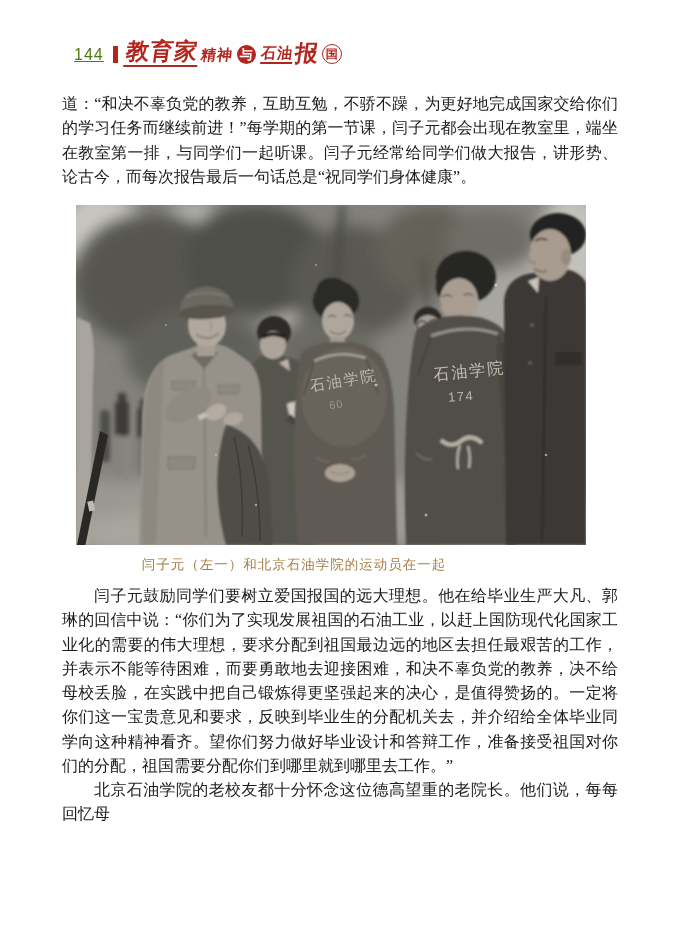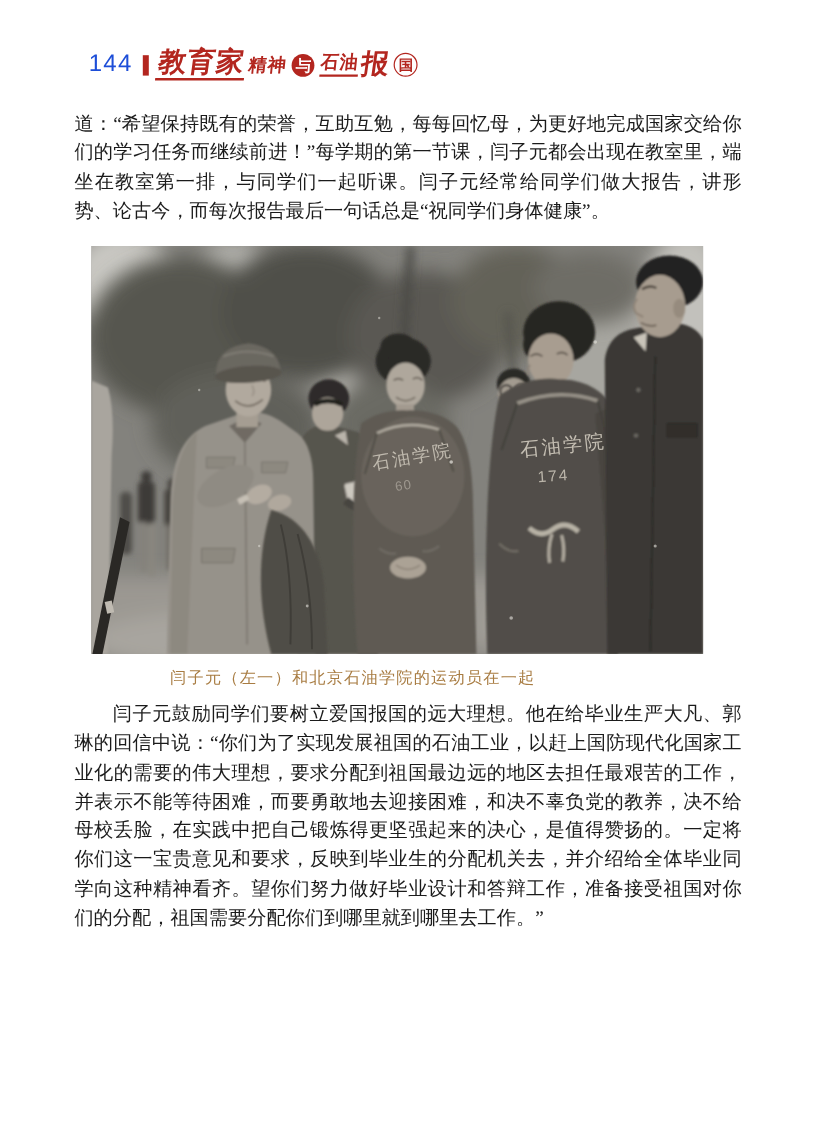--- a/index.html
+++ b/index.html
@@ -1,22 +1,22 @@
 <!DOCTYPE html>
 <html><head>
 <meta charset="utf-8">
 <style>
   html,body{margin:0;padding:0;background:#ffffff;}
   .page{position:relative;width:680px;height:945px;background:#ffffff;overflow:hidden;
         font-family:"Liberation Serif","DejaVu Serif",serif;color:#1b1b1b;}
 
   
   .header{position:absolute;left:74px;top:37px;height:30px;display:flex;align-items:flex-end;}
-  .page-num{font-family:"Liberation Sans","DejaVu Sans",sans-serif;font-size:20px;color:#1d4ed8;
-            letter-spacing:1px;line-height:1;margin-bottom:4px;}
+  .page-num{font-family:"Liberation Sans","DejaVu Sans",sans-serif;font-size:16px;color:#4d7c0f;
+            letter-spacing:1px;line-height:1;margin-bottom:4px;text-decoration:underline;}
   .red-bar{width:5px;height:17px;background:#b3261f;margin:0 7px 4px 9px;}
   .book-title{display:flex;align-items:flex-end;color:#b3261f;font-weight:700;line-height:1;}
   .seg-lg{font-size:23px;transform:skewX(-8deg);border-bottom:2px solid #b3261f;
           padding:0 1px 2px 1px;margin-bottom:0px;letter-spacing:1px;}
   .seg-lg.no-ul{border-bottom:none;padding-bottom:2px;}
   .seg-sm{font-size:15px;margin:0 1px 4px 2px;letter-spacing:1px;transform:skewX(-6deg);}
   .circle-char{width:19px;height:19px;border-radius:50%;background:#b3261f;color:#ffffff;
                font-size:13px;display:flex;align-items:center;justify-content:center;
                margin:0 3px 3px 3px;font-weight:700;}
   .circle-outline{width:18px;height:18px;border-radius:50%;border:1.5px solid #b3261f;
@@ -51,21 +51,21 @@
       <span class="seg-lg">教育家</span>
       <span class="seg-sm">精神</span>
       <span class="circle-char">与</span>
       <span class="seg-sm" style="border-bottom:2px solid #b3261f;padding-bottom:1px;margin-bottom:3px;">石油</span>
       <span class="seg-lg no-ul">报</span>
       <span class="circle-outline">国</span>
     </span>
   </div>
 
   <div class="body-block blk1">
-    <p>道：“希望保持既有的荣誉，互助互勉，每每回忆母，为更好地完成国家交给你们的学习任务而继续前进！”每学期的第一节课，闫子元都会出现在教室里，端坐在教室第一排，与同学们一起听课。闫子元经常给同学们做大报告，讲形势、论古今，而每次报告最后一句话总是“祝同学们身体健康”。</p>
+    <p>道：“和决不辜负党的教养，互助互勉，不骄不躁，为更好地完成国家交给你们的学习任务而继续前进！”每学期的第一节课，闫子元都会出现在教室里，端坐在教室第一排，与同学们一起听课。闫子元经常给同学们做大报告，讲形势、论古今，而每次报告最后一句话总是“祝同学们身体健康”。</p>
   </div>
 
   <div class="photo">
     <svg width="510" height="340" viewBox="0 0 510 340" xmlns="http://www.w3.org/2000/svg">
       <defs>
         <filter id="b8" x="-40%" y="-40%" width="180%" height="180%">
             <feGaussianBlur stdDeviation="8"></feGaussianBlur>
           </filter>
         <filter id="b4" x="-40%" y="-40%" width="180%" height="180%">
             <feGaussianBlur stdDeviation="4"></feGaussianBlur>
@@ -243,15 +243,16 @@
           <circle cx="140" cy="250" r="1" opacity="0.5"></circle>
         </g>
       </g>
     </svg>
   </div>
 
   <div class="caption">闫子元（左一）和北京石油学院的运动员在一起</div>
 
   <div class="body-block blk2">
     <p class="indent">闫子元鼓励同学们要树立爱国报国的远大理想。他在给毕业生严大凡、郭琳的回信中说：“你们为了实现发展祖国的石油工业，以赶上国防现代化国家工业化的需要的伟大理想，要求分配到祖国最边远的地区去担任最艰苦的工作，并表示不能等待困难，而要勇敢地去迎接困难，和决不辜负党的教养，决不给母校丢脸，在实践中把自己锻炼得更坚强起来的决心，是值得赞扬的。一定将你们这一宝贵意见和要求，反映到毕业生的分配机关去，并介绍给全体毕业同学向这种精神看齐。望你们努力做好毕业设计和答辩工作，准备接受祖国对你们的分配，祖国需要分配你们到哪里就到哪里去工作。”</p>
+    <p class="indent">北京石油学院的老校友都十分怀念这位德高望重的老院长。他们说，每每回忆母</p>
   </div>
 
 </div>
 
 </body></html>

